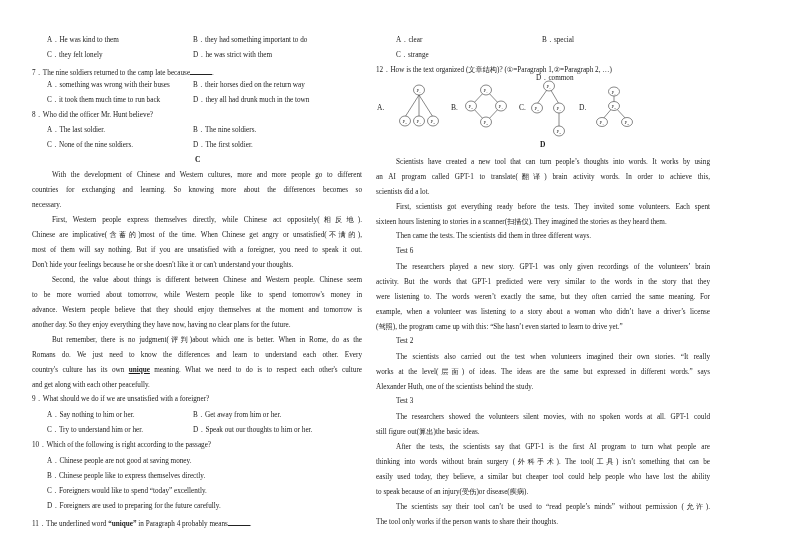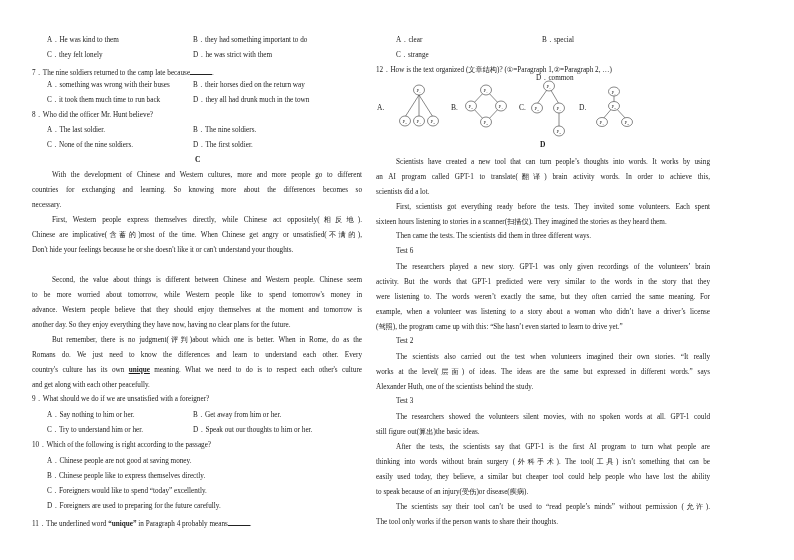--- a/index.html
+++ b/index.html
@@ -51,20 +51,21 @@
   <div class="section-letter" style="left:163px; top:156px;">C</div>
 
   <div class="para" style="left:0; top:168px; width:330px;">
     <span class="pl indent">With the development of Chinese and Western cultures, more and more people go to different</span>
     <span class="pl">countries for exchanging and learning. So knowing more about the differences becomes so</span>
     <span class="pl last">necessary.</span>
   </div>
   <div class="para" style="left:0; top:213px; width:330px;">
     <span class="pl indent">First, Western people express themselves directly, while Chinese act oppositely(相反地).</span>
     <span class="pl">Chinese are implicative(含蓄的)most of the time. When Chinese get angry or unsatisfied(不满的),</span>
+    <span class="pl">most of them will say nothing. But if you are unsatisfied with a foreigner, you need to speak it out.</span>
     <span class="pl last">Don't hide your feelings because he or she doesn't like it or can't understand your thoughts.</span>
   </div>
   <div class="para" style="left:0; top:273px; width:330px;">
     <span class="pl indent">Second, the value about things is different between Chinese and Western people. Chinese seem</span>
     <span class="pl">to be more worried about tomorrow, while Western people like to spend tomorrow's money in</span>
     <span class="pl">advance. Western people believe that they should enjoy themselves at the moment and tomorrow is</span>
     <span class="pl last">another day. So they enjoy everything they have now, having no clear plans for the future.</span>
   </div>
   <div class="para" style="left:0; top:333px; width:330px;">
     <span class="pl indent">But remember, there is no judgment(评判)about which one is better. When in Rome, do as the</span>

